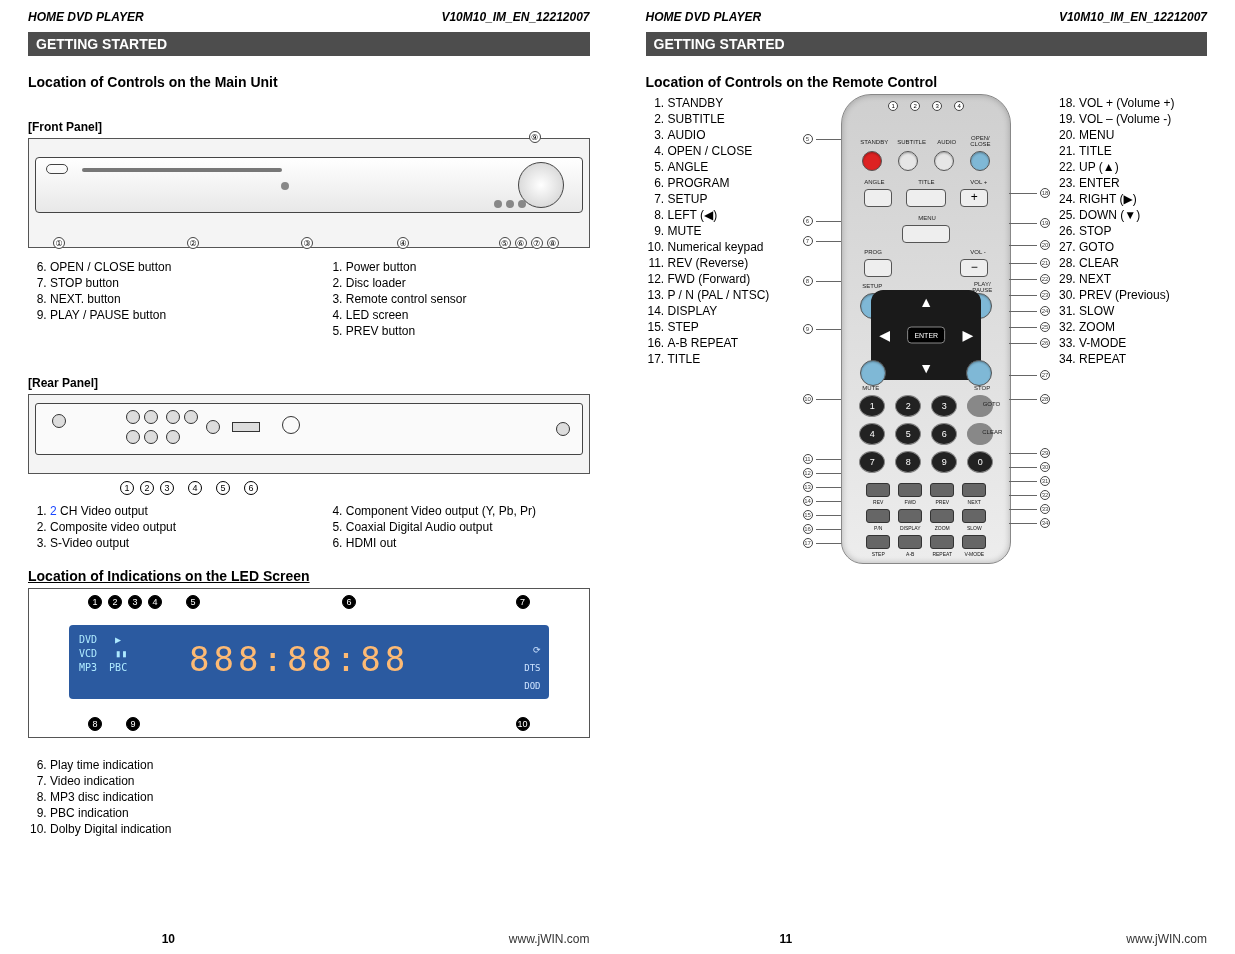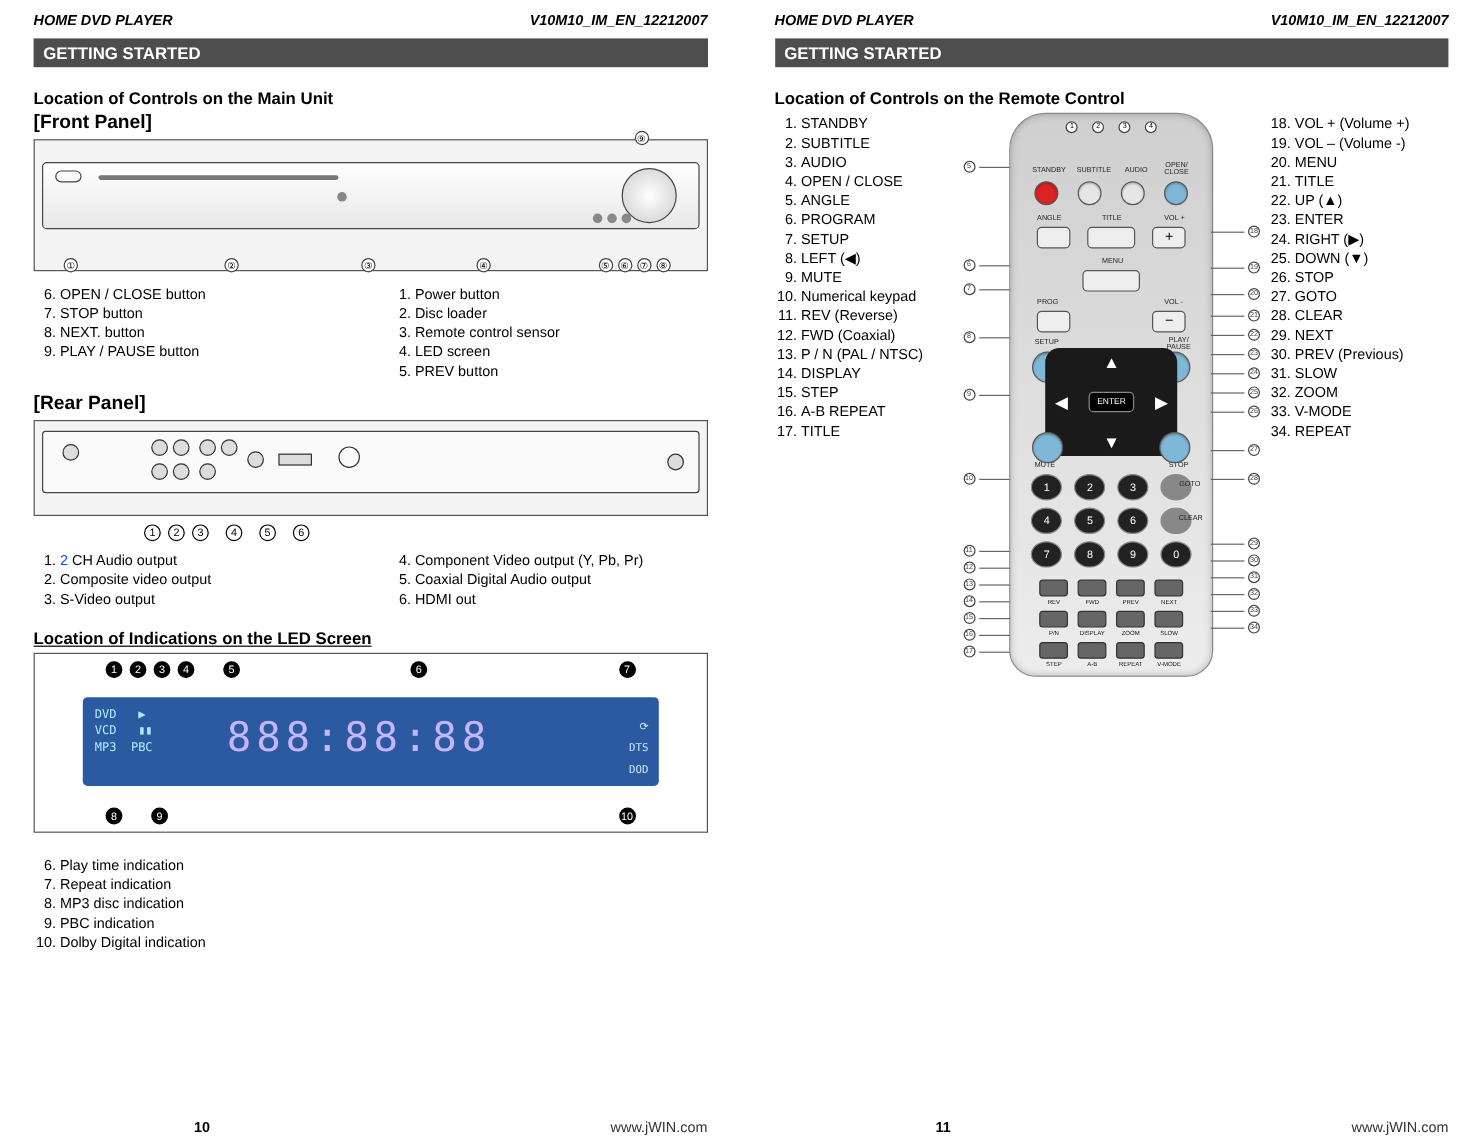--- a/index.html
+++ b/index.html
@@ -35,22 +35,23 @@
     font-size: 14px;
     margin-bottom: 12px;
   }
   .section-title {
     font-weight: bold;
     font-size: 14px;
     margin: 6px 0 4px 0;
   }
   .sub-title {
     font-weight: bold;
-    font-size: 16px;
+    font-size: 12px;
     margin-bottom: 4px;
+    margin-top: 26px;
   }
   .illus {
     border: 1px solid #555;
     background: #f4f4f4;
     width: 100%;
     position: relative;
   }
   .illus.front { height: 110px; margin-bottom: 10px; }
   .illus.rear  { height: 80px;  margin-bottom: 28px; }
   .illus.led   { height: 150px; margin-bottom: 18px; background:#fff; }
@@ -109,21 +110,21 @@
   .bubble { position:absolute; width:12px;height:12px;border:1px solid #444;border-radius:50%;font-size:8px;display:flex;align-items:center;justify-content:center; background:#fff;}
   .front-body { position:absolute; left:6px; right:6px; top:18px; height:56px; border:1px solid #444; border-radius:4px; background:linear-gradient(#fff,#e8e8e8);}
   .tray { position:absolute; left:10px; top:6px; width:22px; height:10px; border:1px solid #444; border-radius:6px; }
   .disc-slot{position:absolute; left:46px; top:10px; width:200px; height:4px; background:#777; border-radius:2px;}
   .led-disp{position:absolute; right:18px; top:4px; width:46px;height:46px;border:1px solid #444;border-radius:50%; background:radial-gradient(#fff,#ccc);}
   .front-sm{position:absolute;width:8px;height:8px;border-radius:50%;background:#888;}
   .rear-body{position:absolute;left:6px;right:6px;top:8px;height:52px;border:1px solid #444;background:#fafafa;border-radius:3px;}
   .jack{position:absolute;width:14px;height:14px;border:1px solid #333;border-radius:50%;background:#ddd;}
   .hdmi{position:absolute;width:28px;height:10px;border:1px solid #333;background:#ddd;}
   .led-panel{position:absolute;left:40px;right:40px;top:36px;height:74px;background:#2b5aa0;border-radius:4px;padding:6px 10px;color:#cde3ff;font-family:monospace;}
-  .led-digits{font-size:34px;letter-spacing:4px;color:#c4b5fd;position:absolute;left:120px;top:14px;}
+  .led-digits{font-size:34px;letter-spacing:4px;color:#fdba74;position:absolute;left:120px;top:14px;}
   .led-left{font-size:10px;line-height:14px;color:#aeeaff;position:absolute;left:10px;top:8px;}
   .led-right{font-size:9px;color:#cde3ff;position:absolute;right:8px;top:16px;text-align:right;line-height:18px;}
   .circ-num{width:14px;height:14px;border:1px solid #000;border-radius:50%;display:inline-flex;align-items:center;justify-content:center;font-size:9px;margin:0 3px;background:#fff;}
   .circ-num.solid{background:#000;color:#fff;border-color:#000;}
   .circ-row{position:absolute;display:flex;}
 </style>
 </head>
 <body>
 
 <div class="page">
@@ -197,21 +198,21 @@
         <span class="circ-num">4</span>
       <span style="width:8px;"></span>
         <span class="circ-num">5</span>
       <span style="width:8px;"></span>
         <span class="circ-num">6</span>
     </div>
   </div>
 
   <div class="two-col">
     <ol id="rearList1">
-        <li><span></span><span class="blue">2</span><span> CH Audio output</span></li>
+        <li><span></span><span class="blue">2</span><span> CH Video output</span></li>
         <li><span>Composite video output</span><span></span></li>
         <li><span>S-Video output</span><span></span></li>
       </ol>
     <ol id="rearList2" start="4">
         <li>Component Video output (Y, Pb, Pr)</li>
         <li>Coaxial Digital Audio output</li>
         <li>HDMI out</li>
       </ol>
   </div>
 
@@ -246,21 +247,21 @@
         <span class="circ-num solid">9</span>
     </div>
     <div class="circ-row" style="right:56px;bottom:6px;">
         <span class="circ-num solid">10</span>
       </div>
   </div>
 
   <div class="two-col">
     <ol id="ledList2" start="6">
         <li>Play time indication</li>
-        <li>Repeat indication</li>
+        <li>Video indication</li>
         <li>MP3 disc indication</li>
         <li>PBC indication</li>
         <li>Dolby Digital indication</li>
       </ol>
   </div>
 
   <div class="footer">
     <span class="pnum">10</span>
     <span class="site">www.jWIN.com</span>
   </div>
@@ -282,21 +283,21 @@
           <li>SUBTITLE</li>
           <li>AUDIO</li>
           <li>OPEN / CLOSE</li>
           <li>ANGLE</li>
           <li>PROGRAM</li>
           <li>SETUP</li>
           <li>LEFT (◀)</li>
           <li>MUTE</li>
           <li>Numerical keypad</li>
           <li>REV (Reverse)</li>
-          <li>FWD (Coaxial)</li>
+          <li>FWD (Forward)</li>
           <li>P / N (PAL / NTSC)</li>
           <li>DISPLAY</li>
           <li>STEP</li>
           <li>A-B REPEAT</li>
           <li>TITLE</li>
         </ol>
     </div>
 
     <div class="remote-col-center" style="position:relative;">
 

